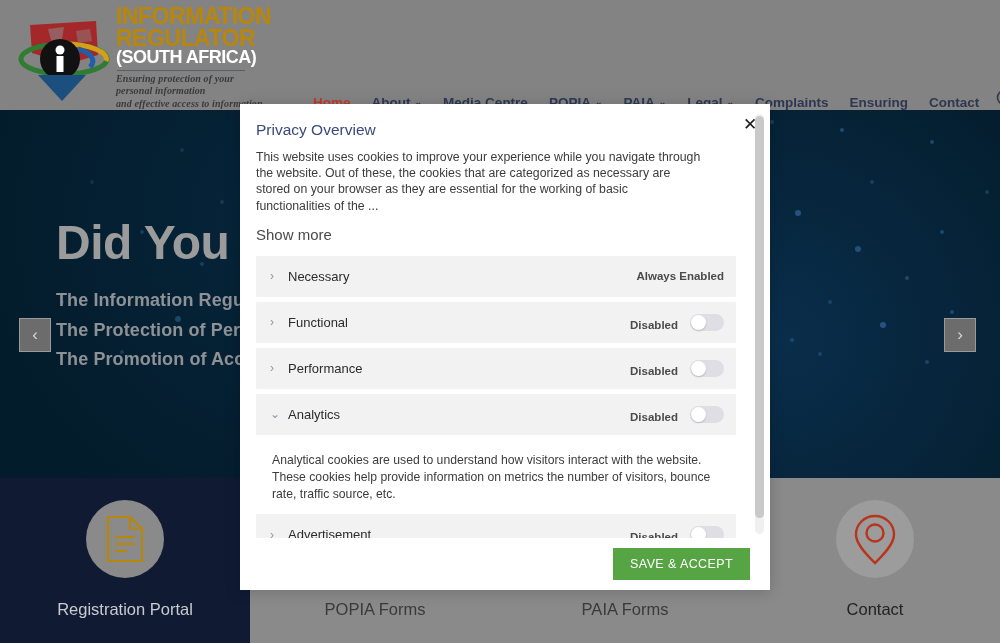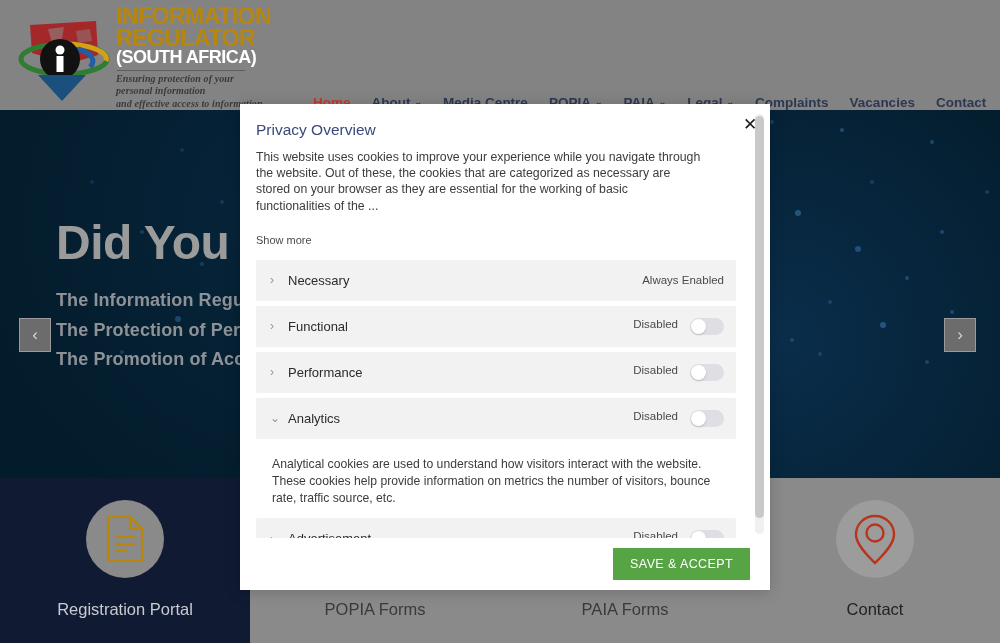--- a/index.html
+++ b/index.html
@@ -204,22 +204,22 @@
     font-weight: 400;
   }
   #modal-desc {
     font-size: 12.3px;
     color: #3c3c3c;
     line-height: 1.32;
     width: 446px;
   }
   #show-more {
     display: inline-block;
-    margin-top: 20px;
-    font-size: 11px;
+    margin-top: 12px;
+    font-size: 15px;
     color: #4a4a4a;
     cursor: pointer;
   }
   #cat-list { margin-top: 12px; }
   .cat {
     background: #f2f2f2;
     height: 41px;
     display: flex; align-items: center;
     padding: 0 12px 0 14px;
     margin-bottom: 5px;
@@ -233,22 +233,23 @@
     display: inline-block;
     line-height: 1;
   }
   .cat-name {
     font-size: 13px;
     color: #2b2b2b;
     margin-left: 4px;
   }
   .cat-right {
     margin-left: auto;
-    display: flex; align-items: flex-start;
+    display: flex; align-items: flex-end;
     gap: 12px;
+    font-weight: bold;
   }
   .cat-state {
     font-size: 11.5px;
     color: #4a4a4a;
   }
   .toggle {
     width: 34px; height: 17px;
     background: #dedee4;
     border-radius: 9px;
     position: relative;
@@ -356,21 +357,21 @@
           <span class="caret">⌄</span>
         </div>
         <div class="nav-item">
           <span>Legal</span>
           <span class="caret">⌄</span>
         </div>
         <div class="nav-item">
           <span>Complaints</span>
         </div>
         <div class="nav-item">
-          <span>Vacancies</span>
+          <span>Ensuring</span>
         </div>
         <div class="nav-item">
           <span>Contact</span>
         </div>
       </div>
 
     <div id="search-icon-wrap">
       <svg width="22" height="22" viewBox="0 0 22 22">
         <circle cx="9.5" cy="9.5" r="7" fill="none" stroke="#2c3852" stroke-width="1.6"></circle>
         <line x1="14.6" y1="14.6" x2="20" y2="20" stroke="#2c3852" stroke-width="1.6"></line>

